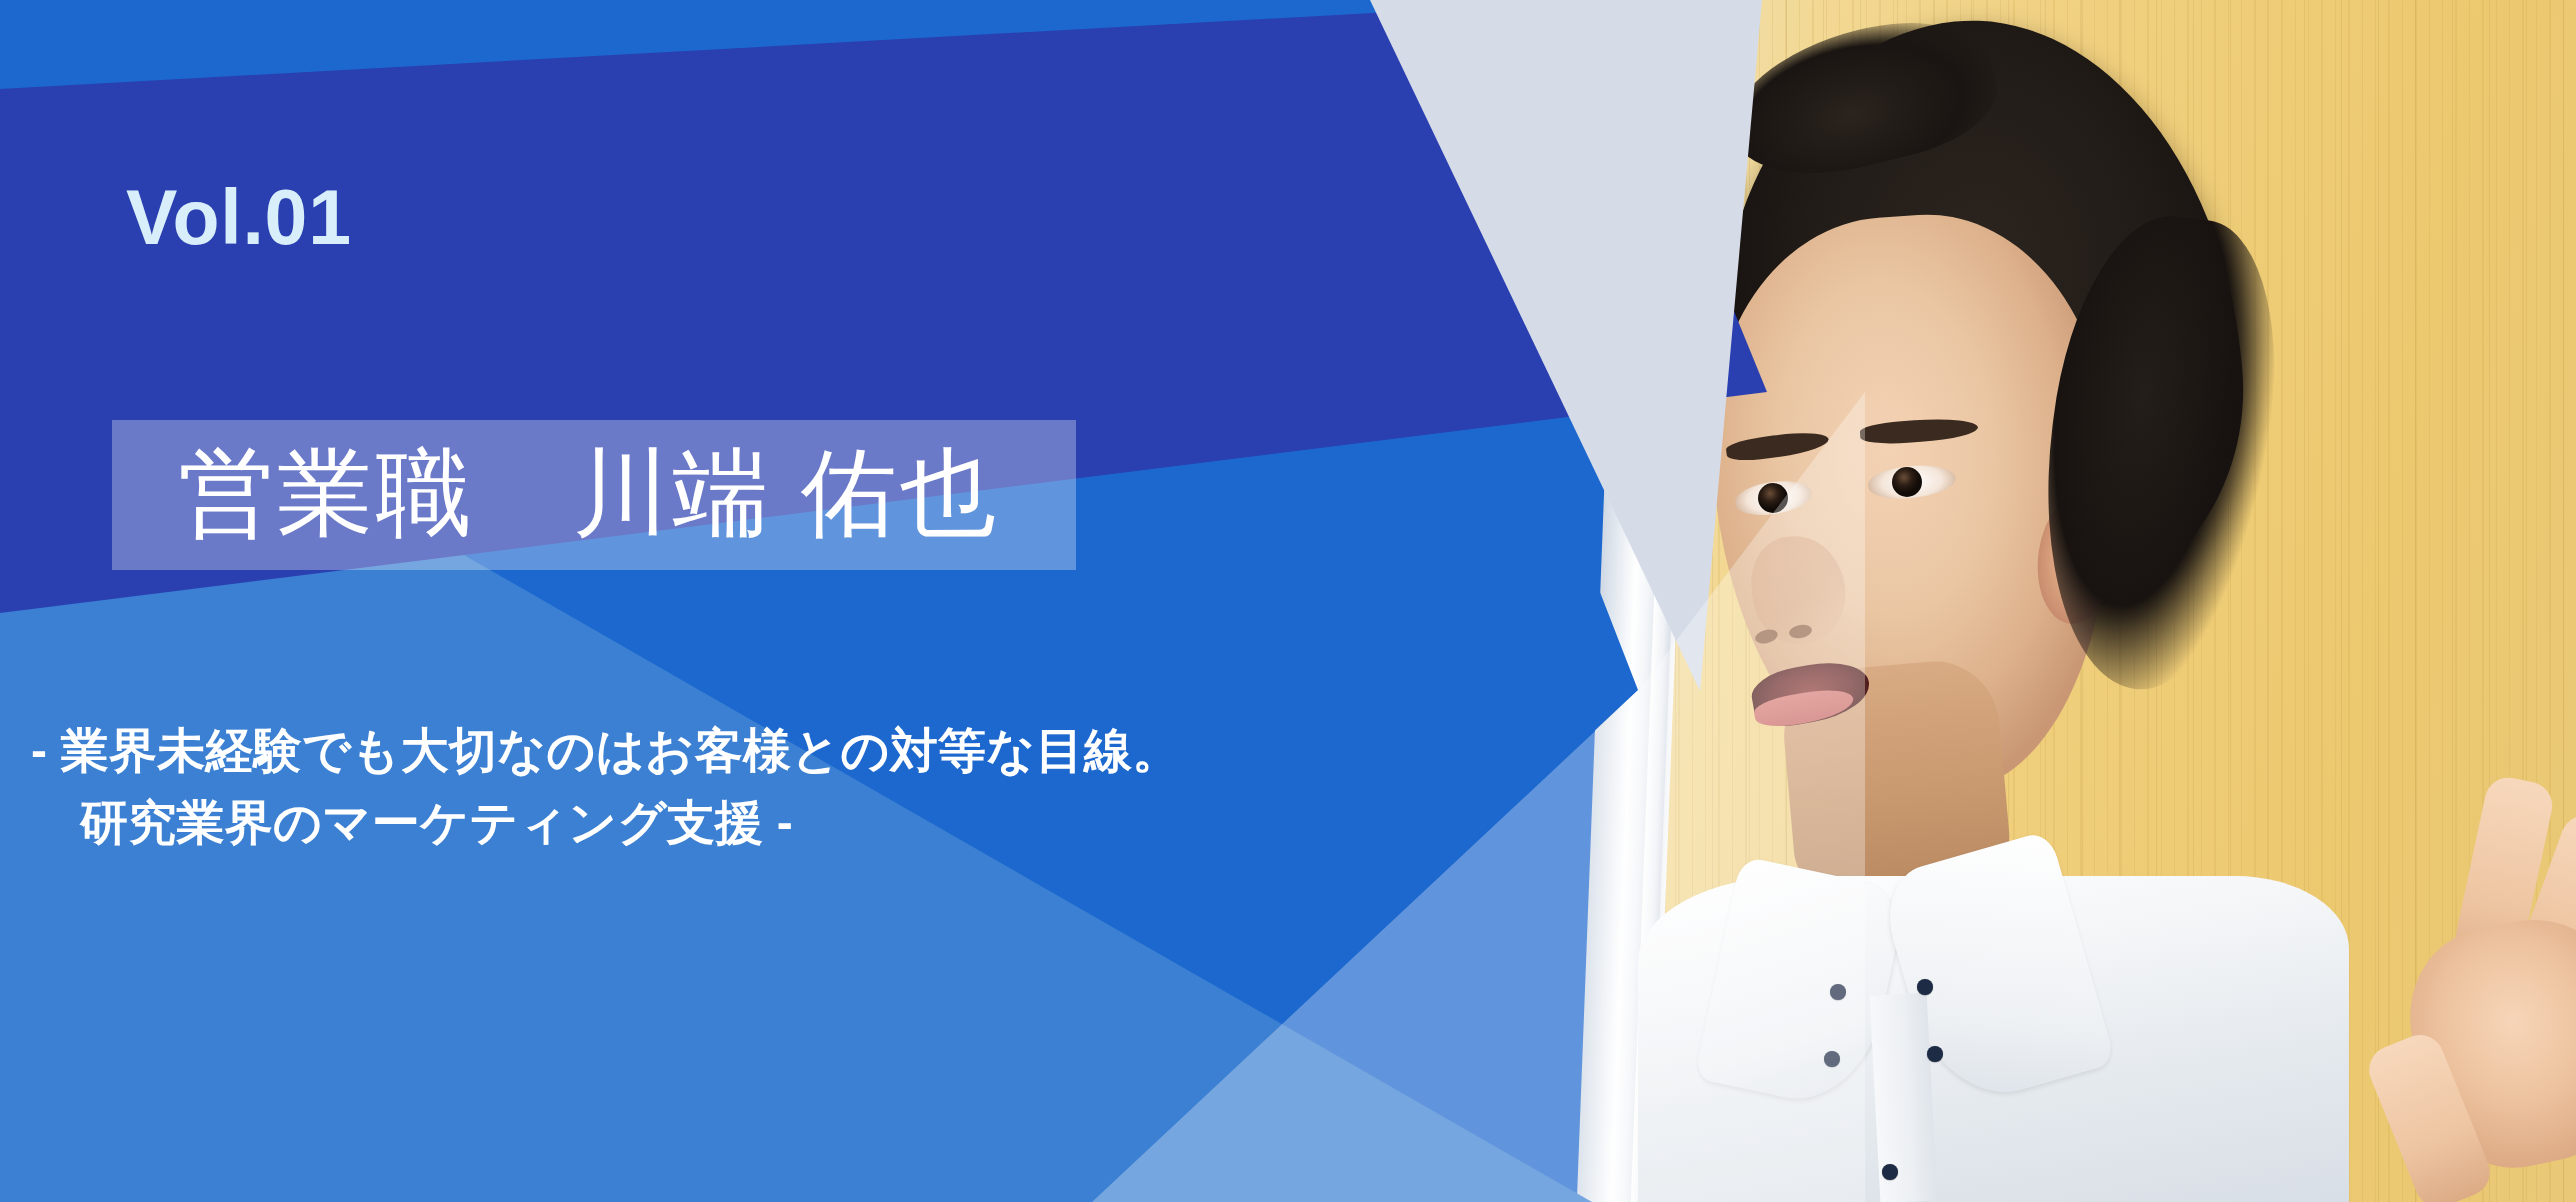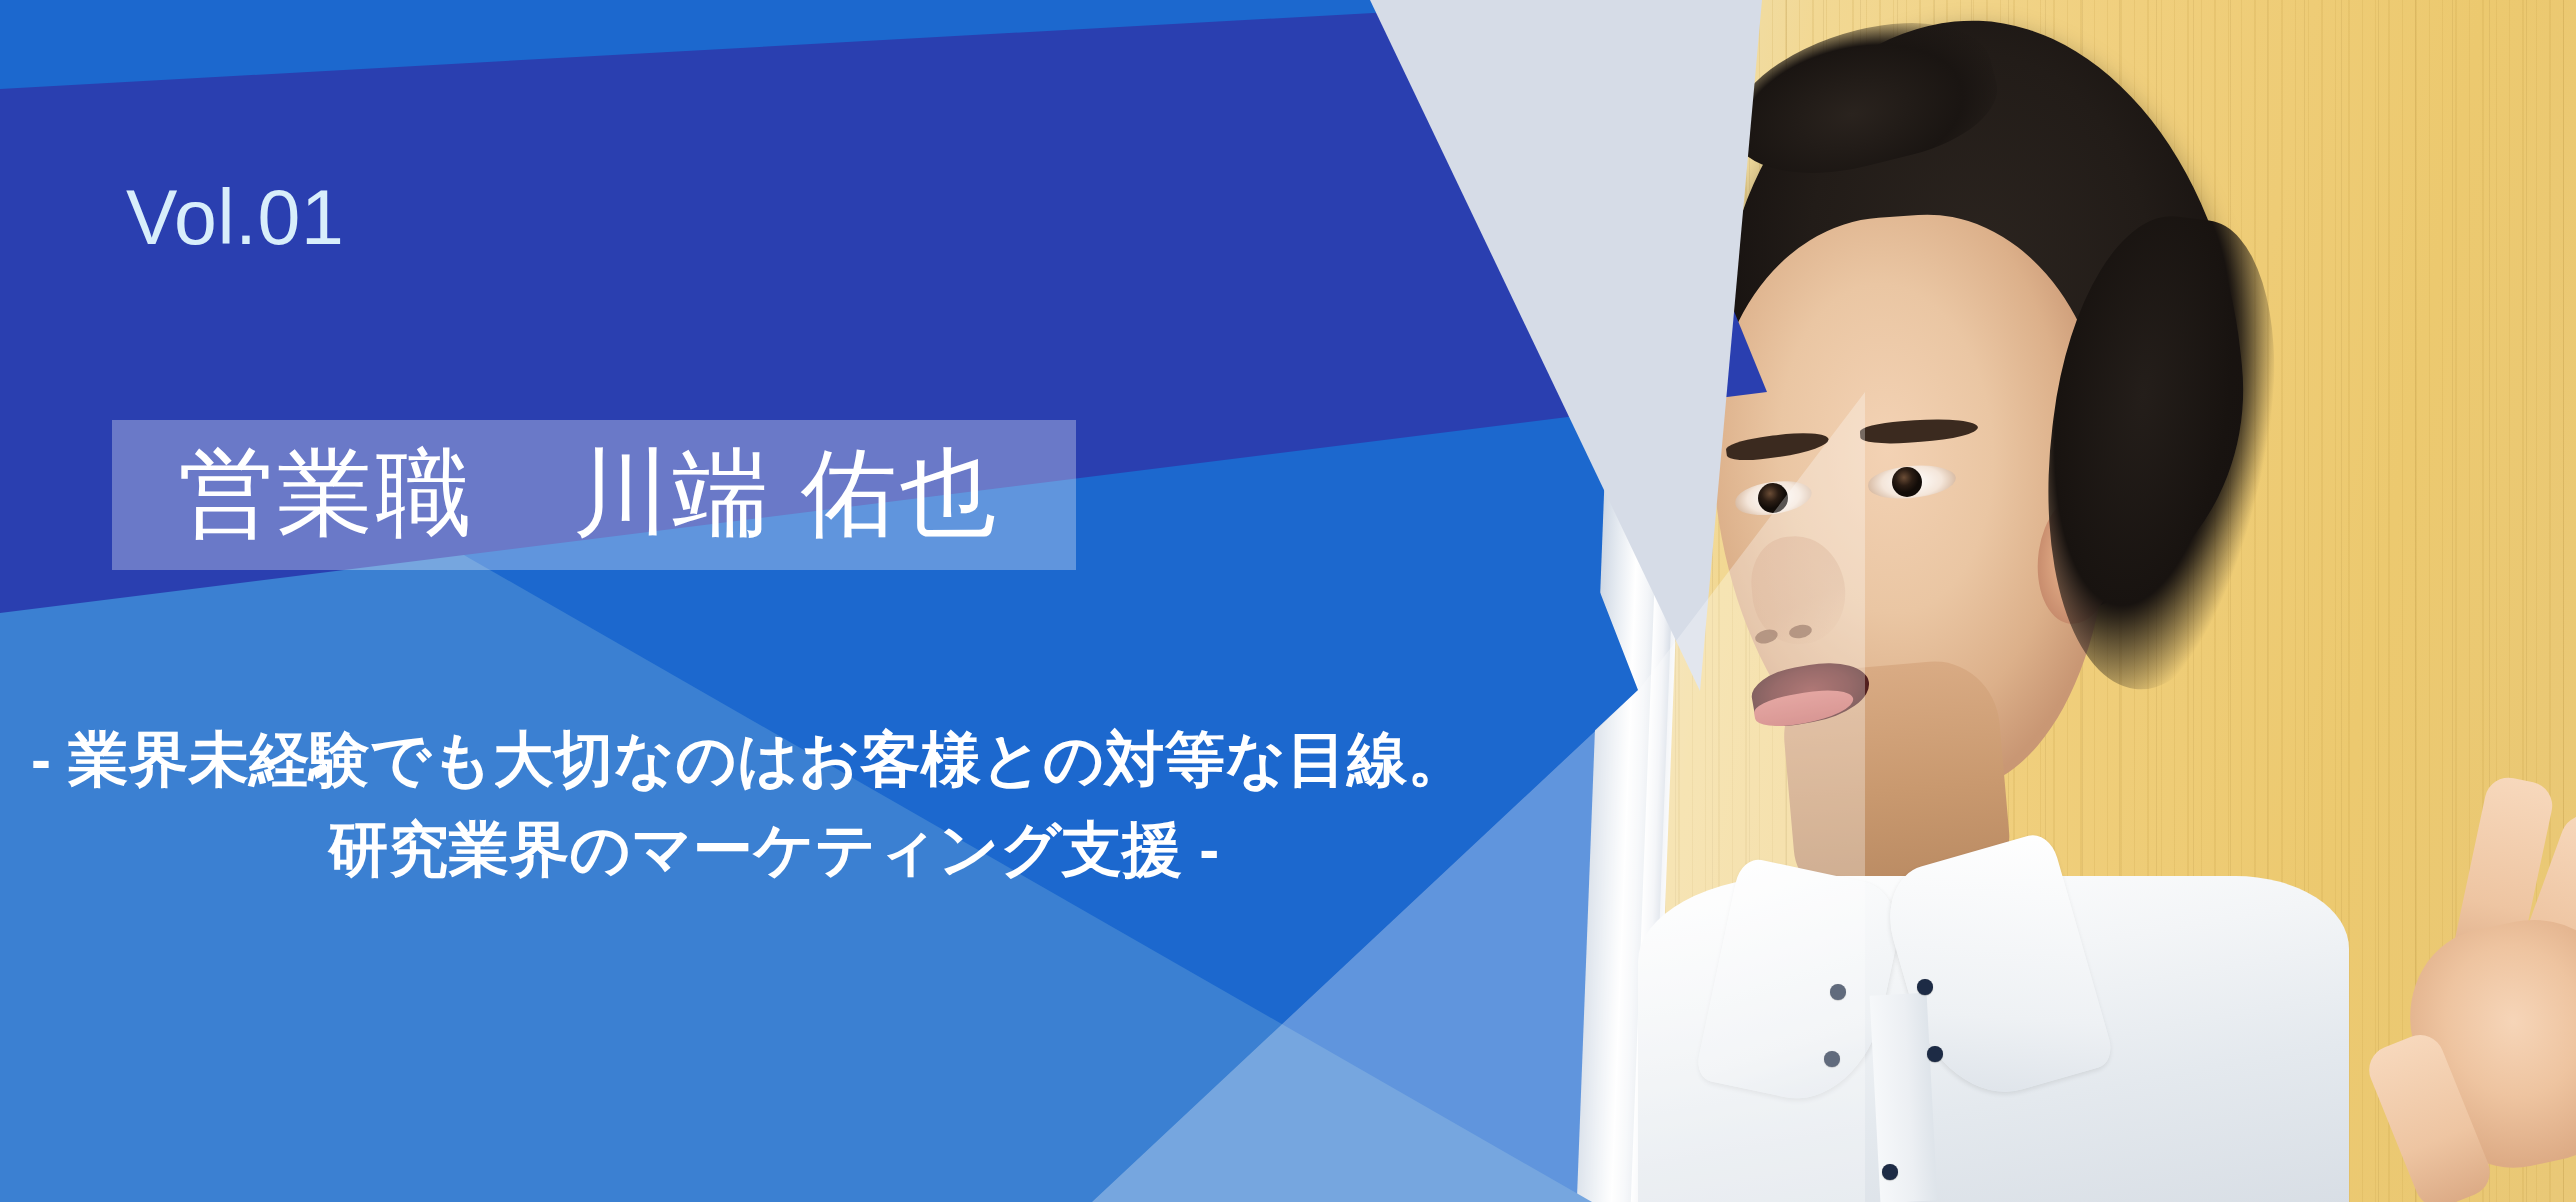--- a/index.html
+++ b/index.html
@@ -203,36 +203,36 @@
   }
 
   
   .kicker{
     left:124px;top:95px;
     font-size:39px;color:#ffffff;letter-spacing:.10em;
     font-weight:400;line-height:1;white-space:nowrap;
   }
   .vol{
     left:126px;top:179px;
-    font-size:77px;font-weight:400;color:#d8eefb;
+    font-size:77px;font-weight:700;color:#d8eefb;
     letter-spacing:.01em;line-height:1;white-space:nowrap;
   }
   .name-badge{
     left:112px;top:420px;width:964px;height:150px;
     background:rgba(255,255,255,.30);
   }
   .name-text{
     left:137px;top:432px;
     font-size:96px;color:#ffffff;font-weight:400;
     letter-spacing:.03em;line-height:1.28;white-space:nowrap;margin-left:41px;
   }
   .headline{
     left:31px;top:715px;
-    font-size:60px;color:#ffffff;font-weight:700;
-    letter-spacing:.005em;line-height:1.50;white-space:nowrap;text-align:center;
+    font-size:48px;color:#ffffff;font-weight:700;
+    letter-spacing:.005em;line-height:1.50;white-space:nowrap;
   }
   .headline .l2{display:block;padding-left:49px;}
 </style>
 </head>
 <body>
 
 <div id="stage">
 
   <div class="bg-base"></div>
 

